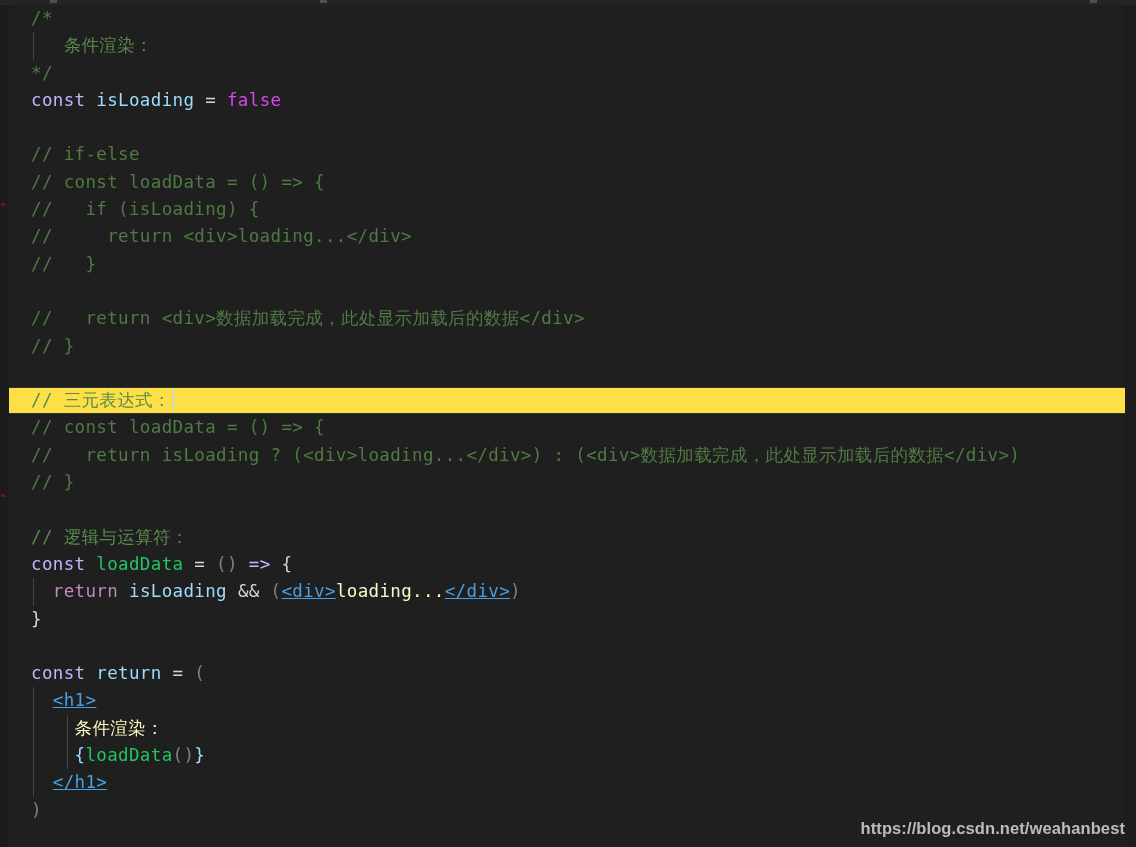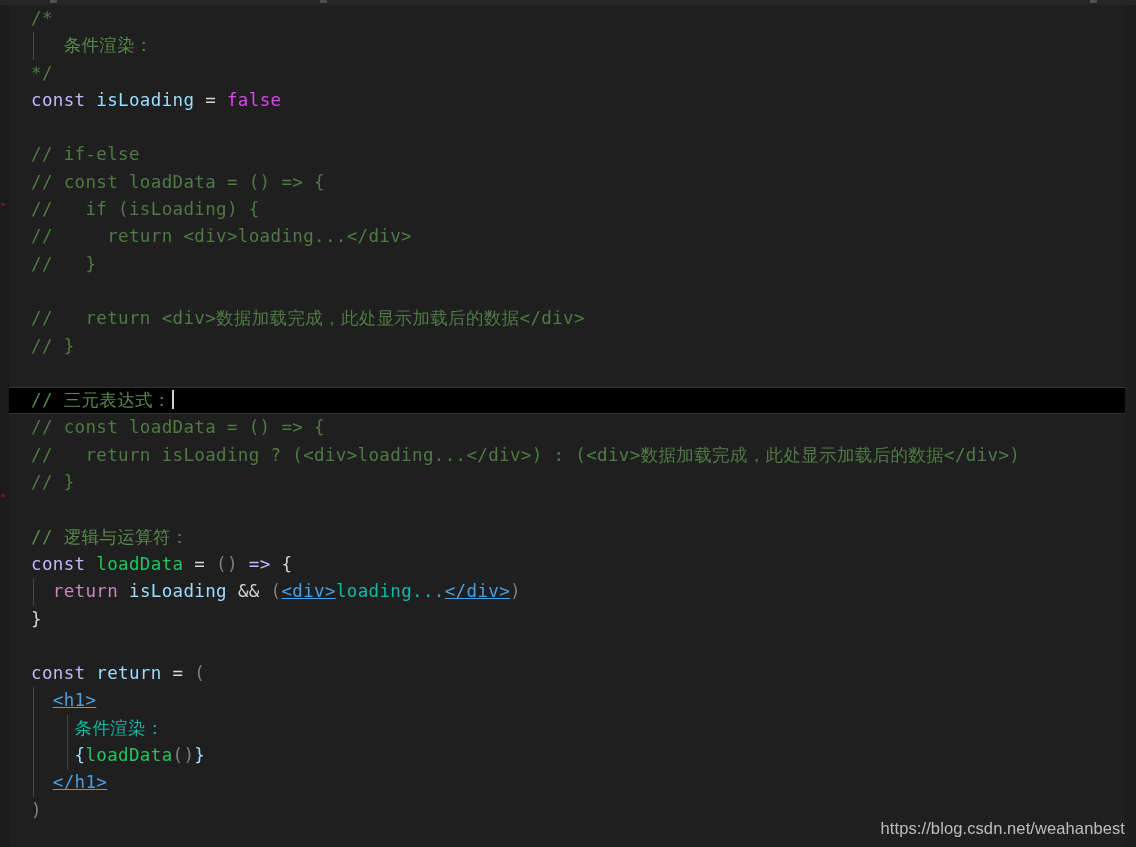--- a/index.html
+++ b/index.html
@@ -87,21 +87,21 @@
     height: 27.3px;
     line-height: 27.3px;
     white-space: pre;
     font-size: 17.5px;
     letter-spacing: 0.02em;
     padding-left: 22px;
     color: #d4d4d4;
   }
 
   .line.active {
-    background: #000000;
+    background: #fde047;
     box-shadow: inset 0 1px 0 #333333, inset 0 -1px 0 #333333;
   }
 
   
   .guide {
     position: absolute;
     top: 0;
     width: 1px;
     height: 27.3px;
     background: #5a5a5a;
@@ -124,33 +124,34 @@
   .c-comment   { color: #4f7a43; }
   .c-comment-cn{ color: #5a8a4c; }
   .c-kw        { color: #c4b5fd; }
   .c-var       { color: #9cdcfe; }
   .c-fn        { color: #22c55e; }
   .c-ret       { color: #c586c0; }
   .c-op        { color: #d4d4d4; }
   .c-bool      { color: #d946ef; }
   .c-bracket   { color: #808080; }
   .c-tag       { color: #4a9fe0; text-decoration: underline; }
-  .c-text      { color: #14b8a6; }
+  .c-text      { color: #fef9c3; }
   .c-brace-y   { color: #9cdcfe; }
 
   
   .watermark {
     position: absolute;
     right: 11px;
     bottom: 9px;
     font-family: "Liberation Sans", sans-serif;
     font-size: 16.5px;
     color: #c9c9c9;
     letter-spacing: .1px;
     opacity: .92;
+    font-weight: bold;
   }
 </style>
 </head>
 <body>
 
 <div id="app">
 
   <div class="top-strip" id="topStrip">
       <span class="tick" style="left: 50px;"></span>
       <span class="tick" style="left: 320px;"></span>

